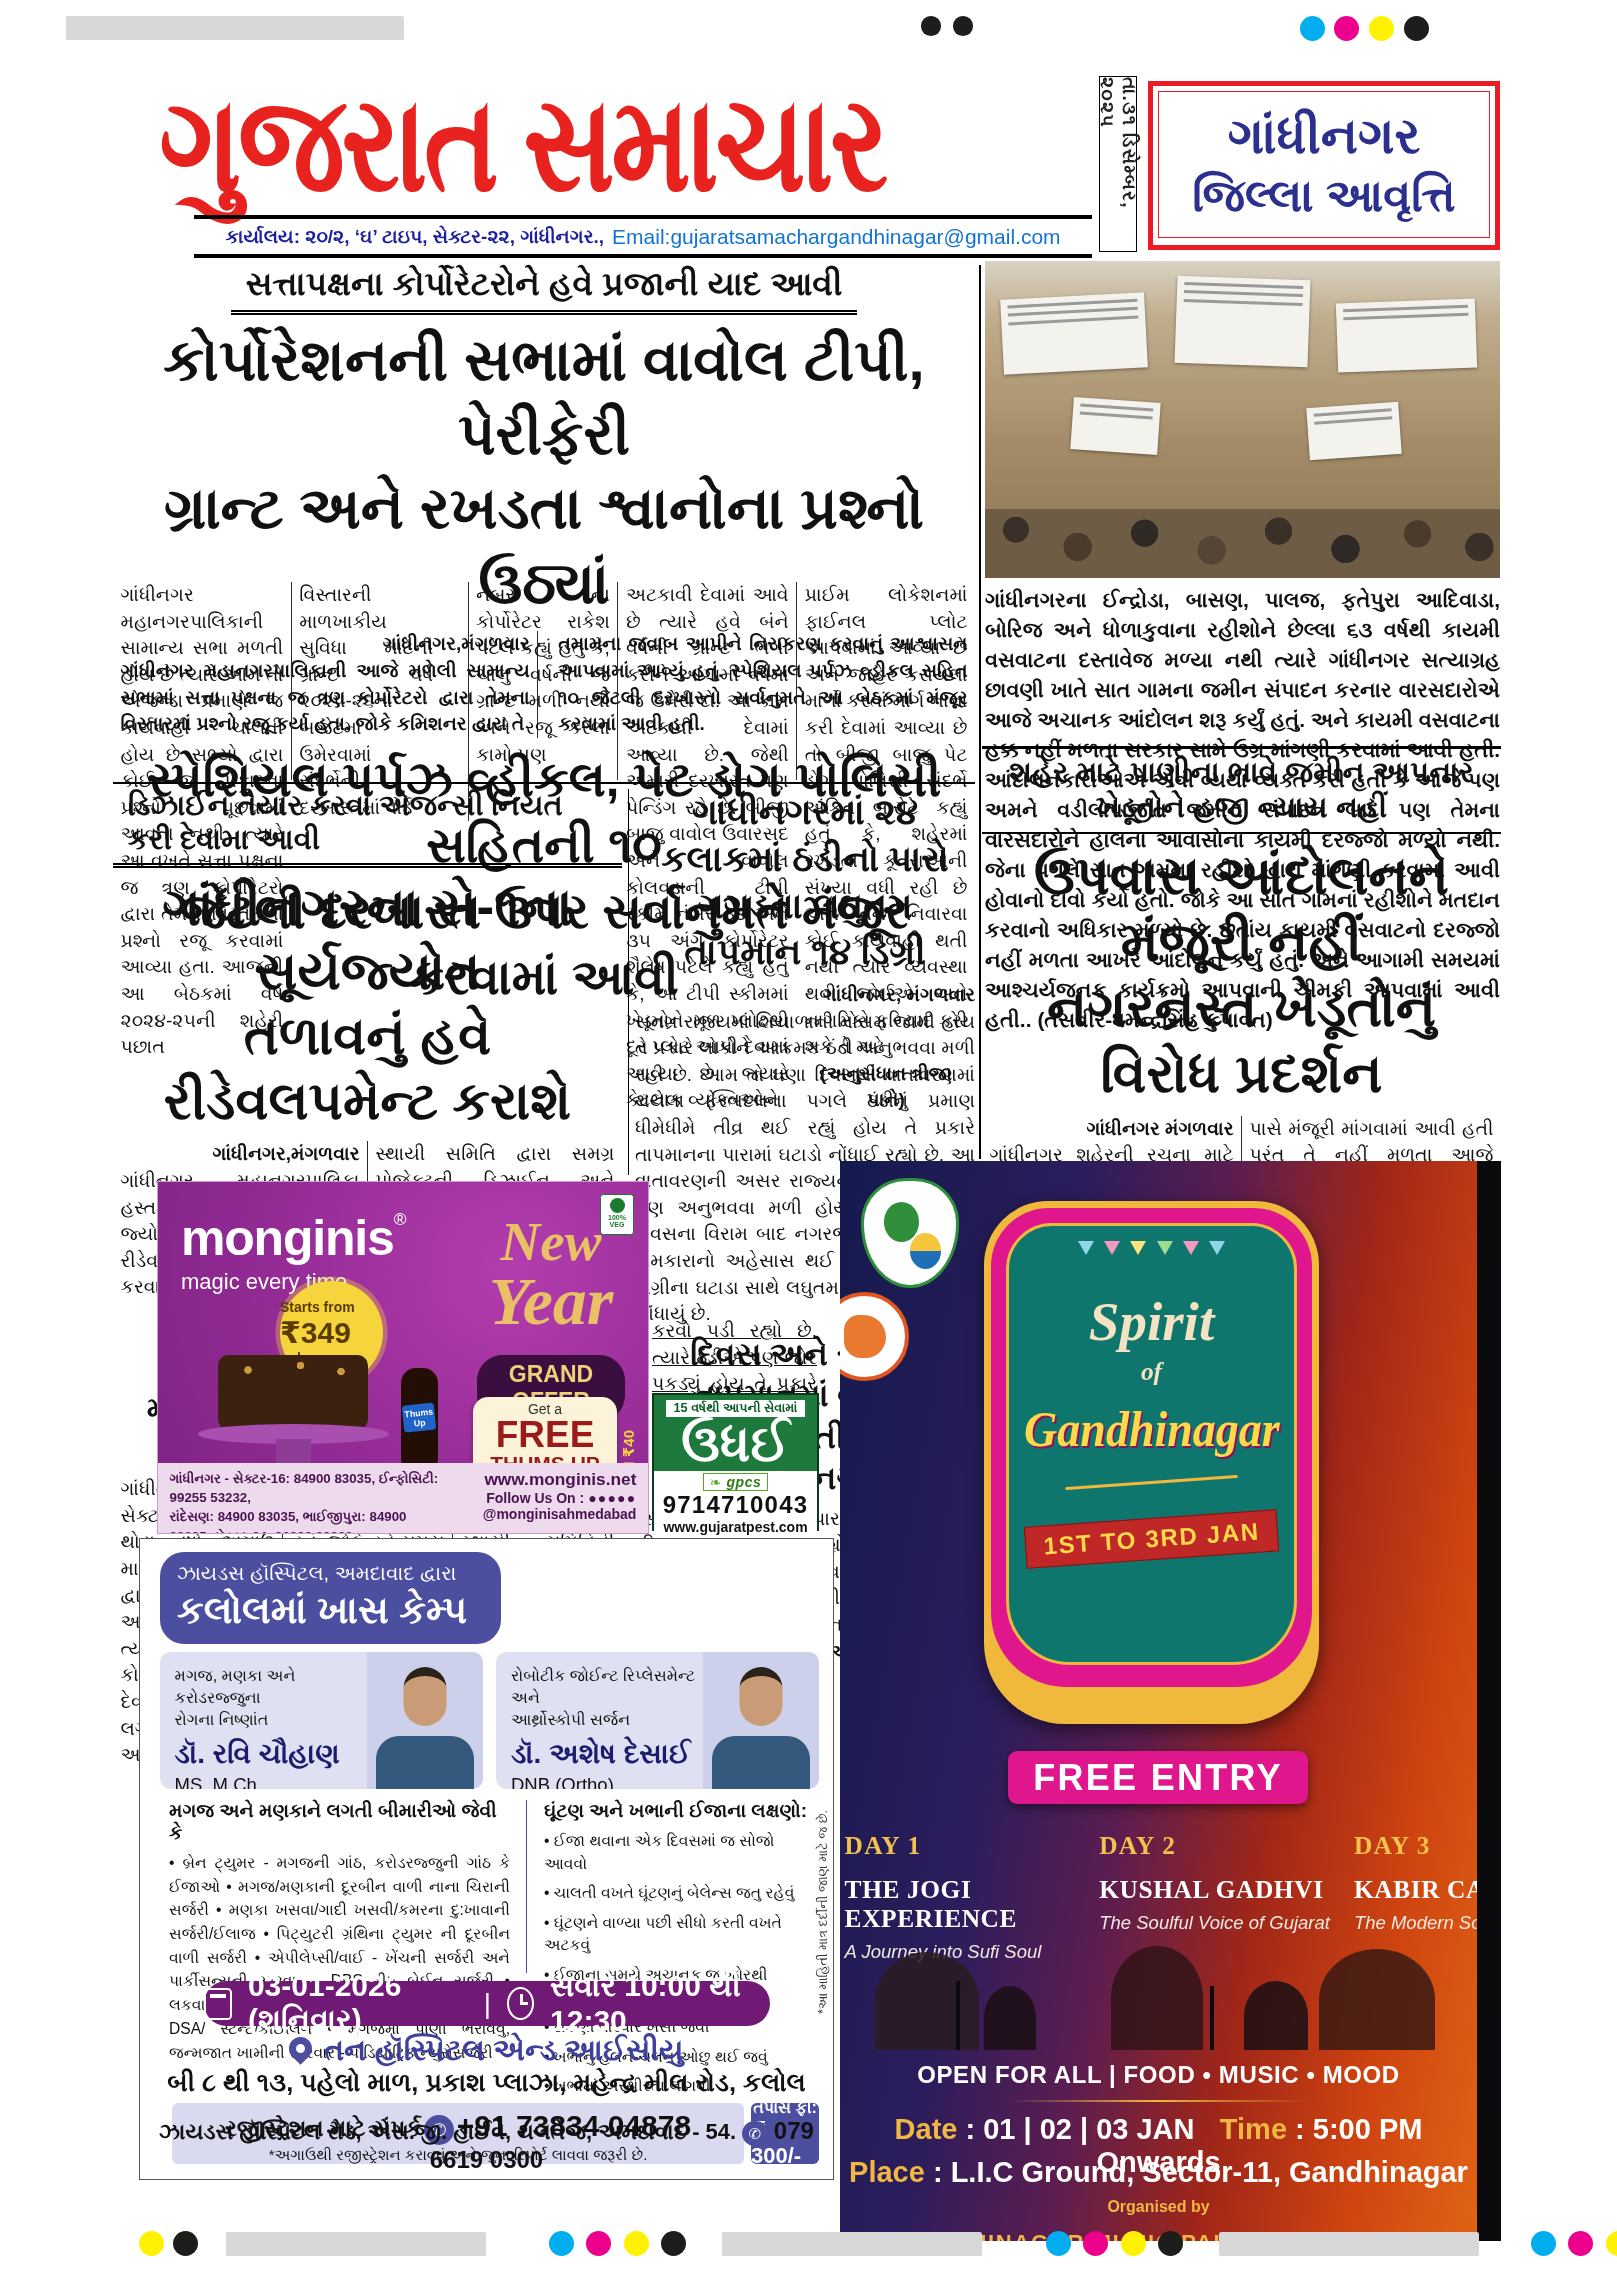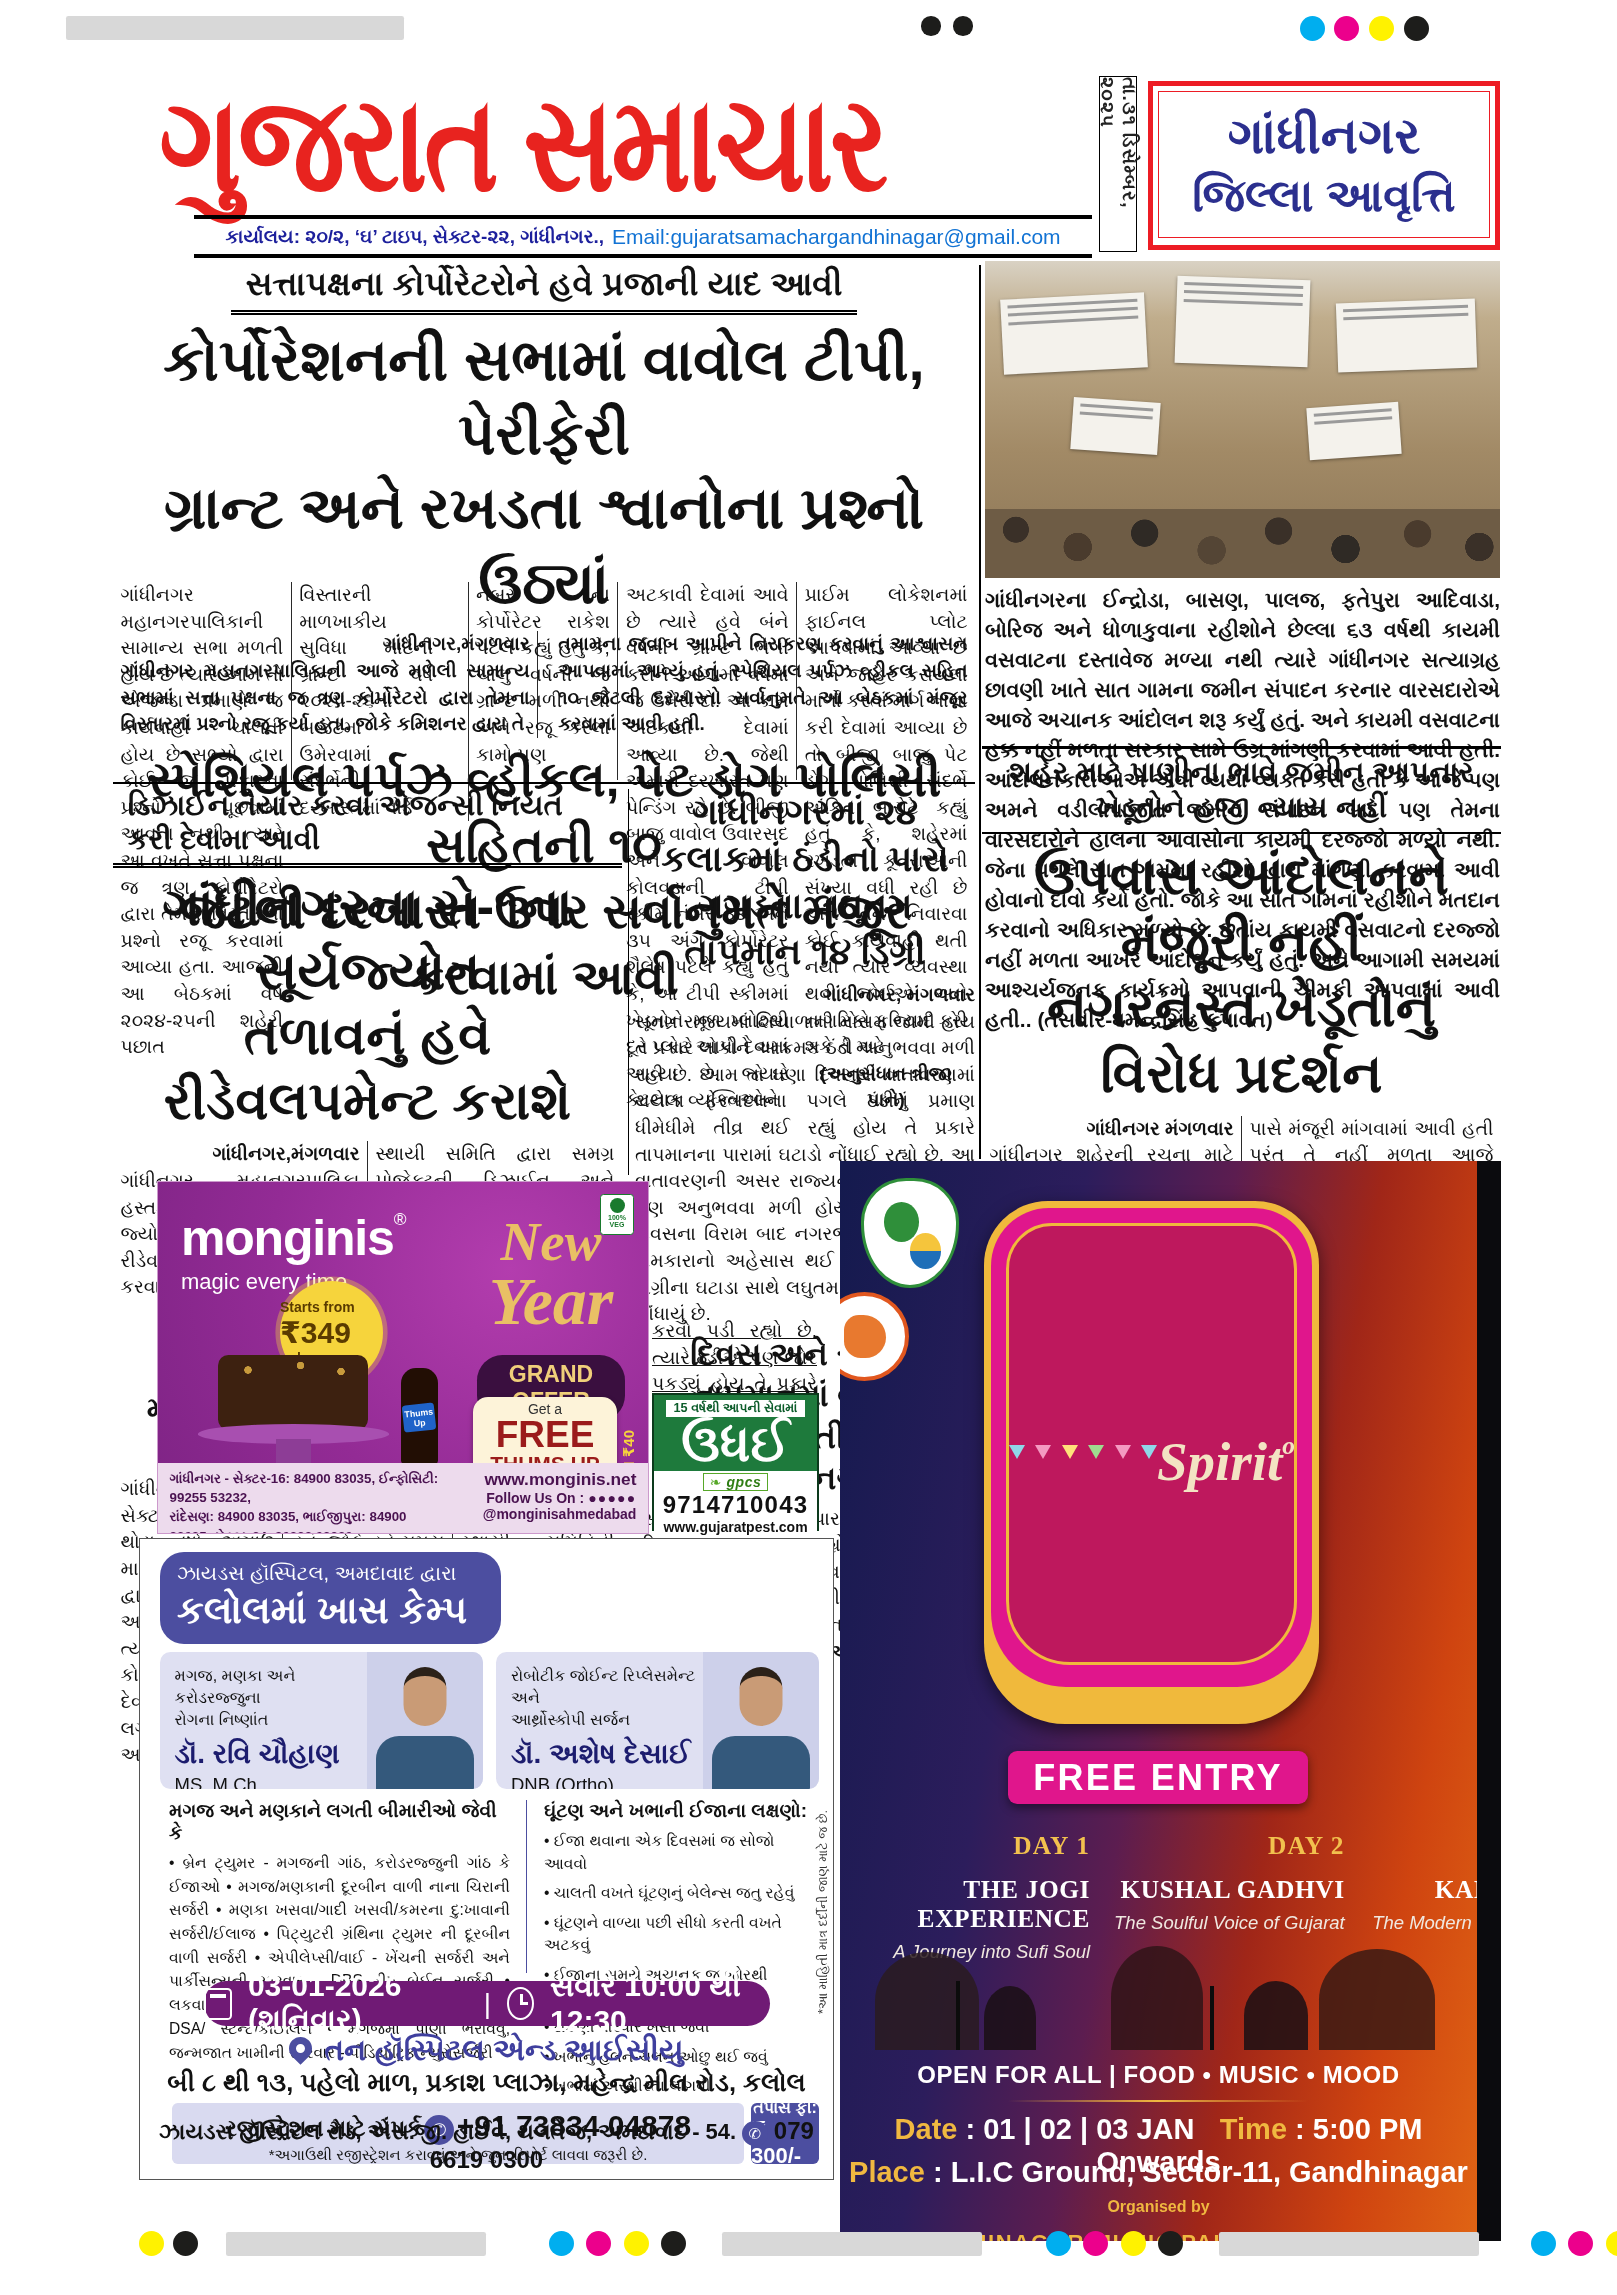--- a/index.html
+++ b/index.html
@@ -85,22 +85,22 @@
   .fonecirc{display:inline-flex;width:30px;height:30px;border-radius:50%;background:#4c4ea0;color:#fff;
             align-items:center;justify-content:center;font-size:17.3px;}
   .zy-reg{background:#d9daf0;border-radius:5.8px;text-align:center;}
   .zy-fee{background:#4c4ea0;color:#fff;border-radius:5.8px;display:flex;flex-direction:column;
           align-items:center;justify-content:center;}
   
   .spirit{background:linear-gradient(100deg,#141a4e 0%,#2c1d5c 30%,#5c1d50 48%,#a02618 66%,#cf4410 84%,#e06414 100%);
           overflow:hidden;border-right:24px solid #0b0b0e;}
   .sp-badge-out{background:#f0b93c;border-radius:64px 64px 81px 81px;padding:7px;box-shadow:0 5.8px 17.3px rgba(0,0,0,.5);}
   .sp-badge-pink{background:#e0168c;border-radius:58px 58px 75px 75px;padding:15px;height:calc(100% - 30px);}
-  .sp-badge-navy{background:#be185d;border:3.5px solid #f0b93c;border-radius:46px 46px 64px 64px;height:calc(100% - 7px);
-                 display:flex;flex-direction:row;align-items:center;overflow:hidden;}
+  .sp-badge-navy{background:#0f766e;border:3.5px solid #f0b93c;border-radius:46px 46px 64px 64px;height:calc(100% - 7px);
+                 display:flex;flex-direction:column;align-items:center;overflow:hidden;}
   .tri{width:0;height:0;border-left:8px solid transparent;border-right:8px solid transparent;border-top:14px solid #8fd7e8;}
   .serif{font-family:"Liberation Serif","DejaVu Serif",serif;}
   .sp-script{font-style:italic;font-weight:700;color:#f3e3c3;}
   .sp-gname{font-style:italic;font-weight:800;color:#ffd94a;text-shadow:1.7px 2.3px 0 #8c1060;white-space:nowrap;}
   .sp-tag{background:#c02727;border:1.7px solid #7d1414;color:#ffd94a;font-weight:800;transform:rotate(-4deg);
           padding:5.8px 17.3px;letter-spacing:1.7px;}
   .sp-free{background:#e0168c;border-radius:9.2px;color:#fff;font-weight:800;display:flex;align-items:center;
            justify-content:center;letter-spacing:2.3px;box-shadow:0 3.5px 9.2px rgba(0,0,0,.45);}
   .sp-day-label{color:#f2c14e;font-weight:700;letter-spacing:1.2px;}
   .sp-artist{color:#fff;font-weight:800;letter-spacing:0.6px;}
@@ -455,21 +455,21 @@
           <div class="serif sp-script" style="font-size:55px;margin-top:35px;">Spirit</div>
           <div class="serif sp-script" style="font-size:25.4px;margin-top:3.5px;">of</div>
           <div class="serif sp-gname" style="font-size:50px;margin-top:14px;transform:scaleX(.92);">Gandhinagar</div>
           <div style="width:173px;height:2.9px;background:#f0b93c;border-radius:1.7px;margin-top:23px;transform:rotate(-4deg);"></div>
           <div class="sp-tag" style="font-size:24px;margin-top:35px;">1ST TO 3RD JAN</div>
         </div>
       </div>
     </div>
     <div class="abs sp-free" style="left:168px;top:590px;width:300px;height:53px;font-size:36px;">FREE ENTRY</div>
 
-    <div class="abs" style="left:0;top:670px;width:764px;display:flex;text-align:right;">
+    <div class="abs" style="left:0;top:670px;width:764px;display:flex;text-align:left;">
       <div style="flex:1;padding:0 4.6px;">
         <div class="serif sp-day-label" style="font-size:25.4px;">DAY 1</div>
         <div class="serif sp-artist" style="font-size:25.4px;margin-top:15px;">THE JOGI EXPERIENCE</div>
         <div class="sp-desc" style="font-size:18.5px;margin-top:8px;">A Journey into Sufi Soul</div>
       </div>
       <div style="flex:1;padding:0 4.6px;">
         <div class="serif sp-day-label" style="font-size:25.4px;">DAY 2</div>
         <div class="serif sp-artist" style="font-size:25.4px;margin-top:15px;">KUSHAL GADHVI</div>
         <div class="sp-desc" style="font-size:18.5px;margin-top:8px;">The Soulful Voice of Gujarat</div>
       </div>

